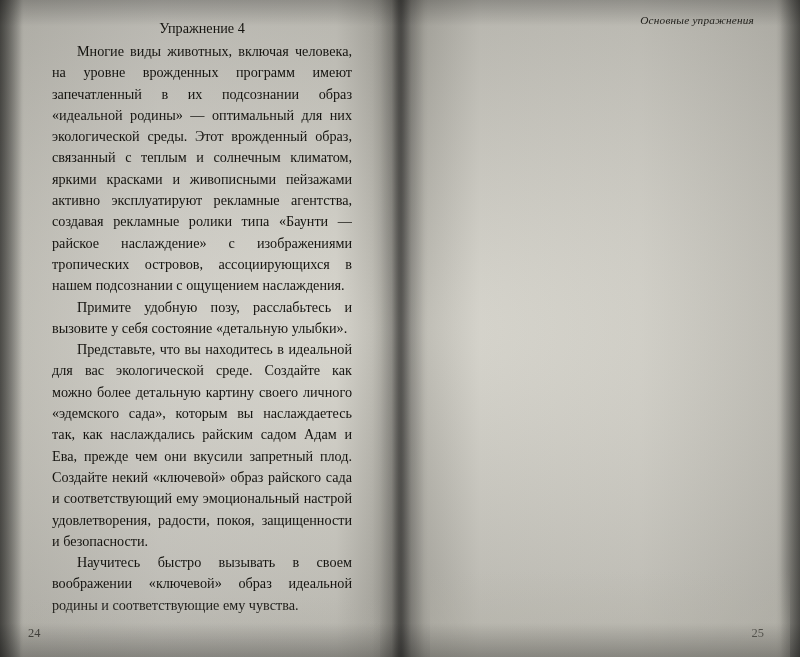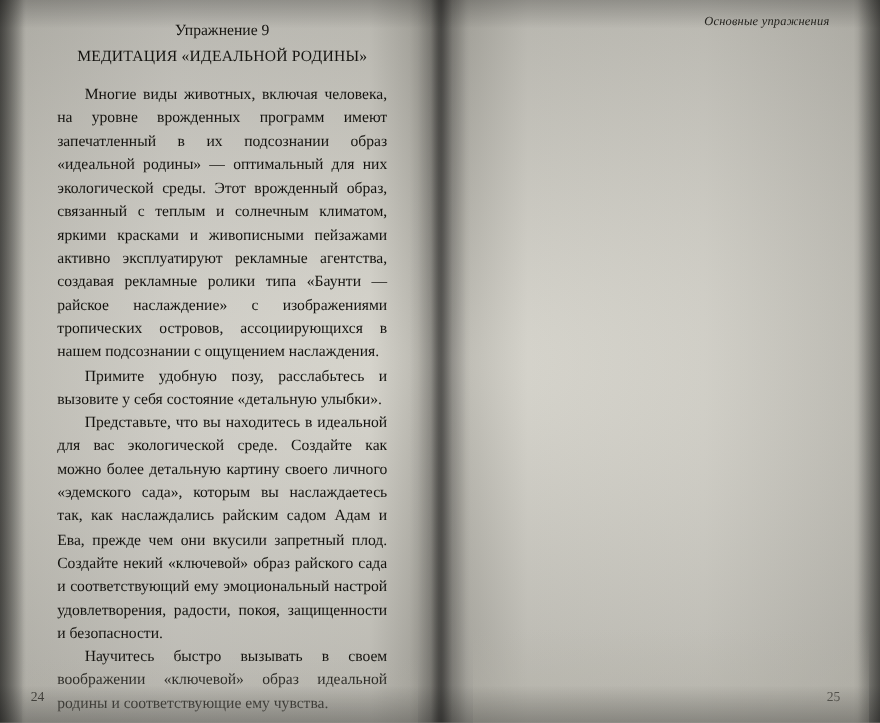--- a/index.html
+++ b/index.html
@@ -126,22 +126,21 @@
   }
 </style>
 </head>
 <body>
 
 <div id="page">
   <div class="book"></div>
 
   <div class="page-half left-half">
     <div class="col col-left">
-      <div class="ex-head">Упражнение 9</div>
-      <div class="ex-title">МЕДИТАЦИЯ «ИДЕАЛЬНОЙ РОДИНЫ»</div>
+      <div class="ex-head">Упражнение 4</div>
       <p class="para">Многие виды животных, включая человека, на уровне врожденных программ имеют запечатленный в их подсознании образ «идеальной родины» — оптимальный для них экологической среды. Этот врожденный образ, связанный с теплым и солнечным климатом, яркими красками и живописными пейзажами активно эксплуатируют рекламные агентства, создавая рекламные ролики типа «Баунти — райское наслаждение» с изображениями тропических островов, ассоциирующихся в нашем подсознании с ощущением наслаждения.</p>
       <p class="para">Примите удобную позу, расслабьтесь и вызовите у себя состояние «детальную улыбки».</p>
       <p class="para">Представьте, что вы находитесь в идеальной для вас экологической среде. Создайте как можно более детальную картину своего личного «эдемского сада», которым вы наслаждаетесь так, как наслаждались райским садом Адам и Ева, прежде чем они вкусили запретный плод. Создайте некий «ключевой» образ райского сада и соответствующий ему эмоциональный настрой удовлетворения, радости, покоя, защищенности и безопасности.</p>
       <p class="para">Научитесь быстро вызывать в своем воображении «ключевой» образ идеальной родины и соответствующие ему чувства.</p>
 
     </div>
     <div class="folio folio-left">24</div>
   </div>
 
   <div class="page-half right-half">

